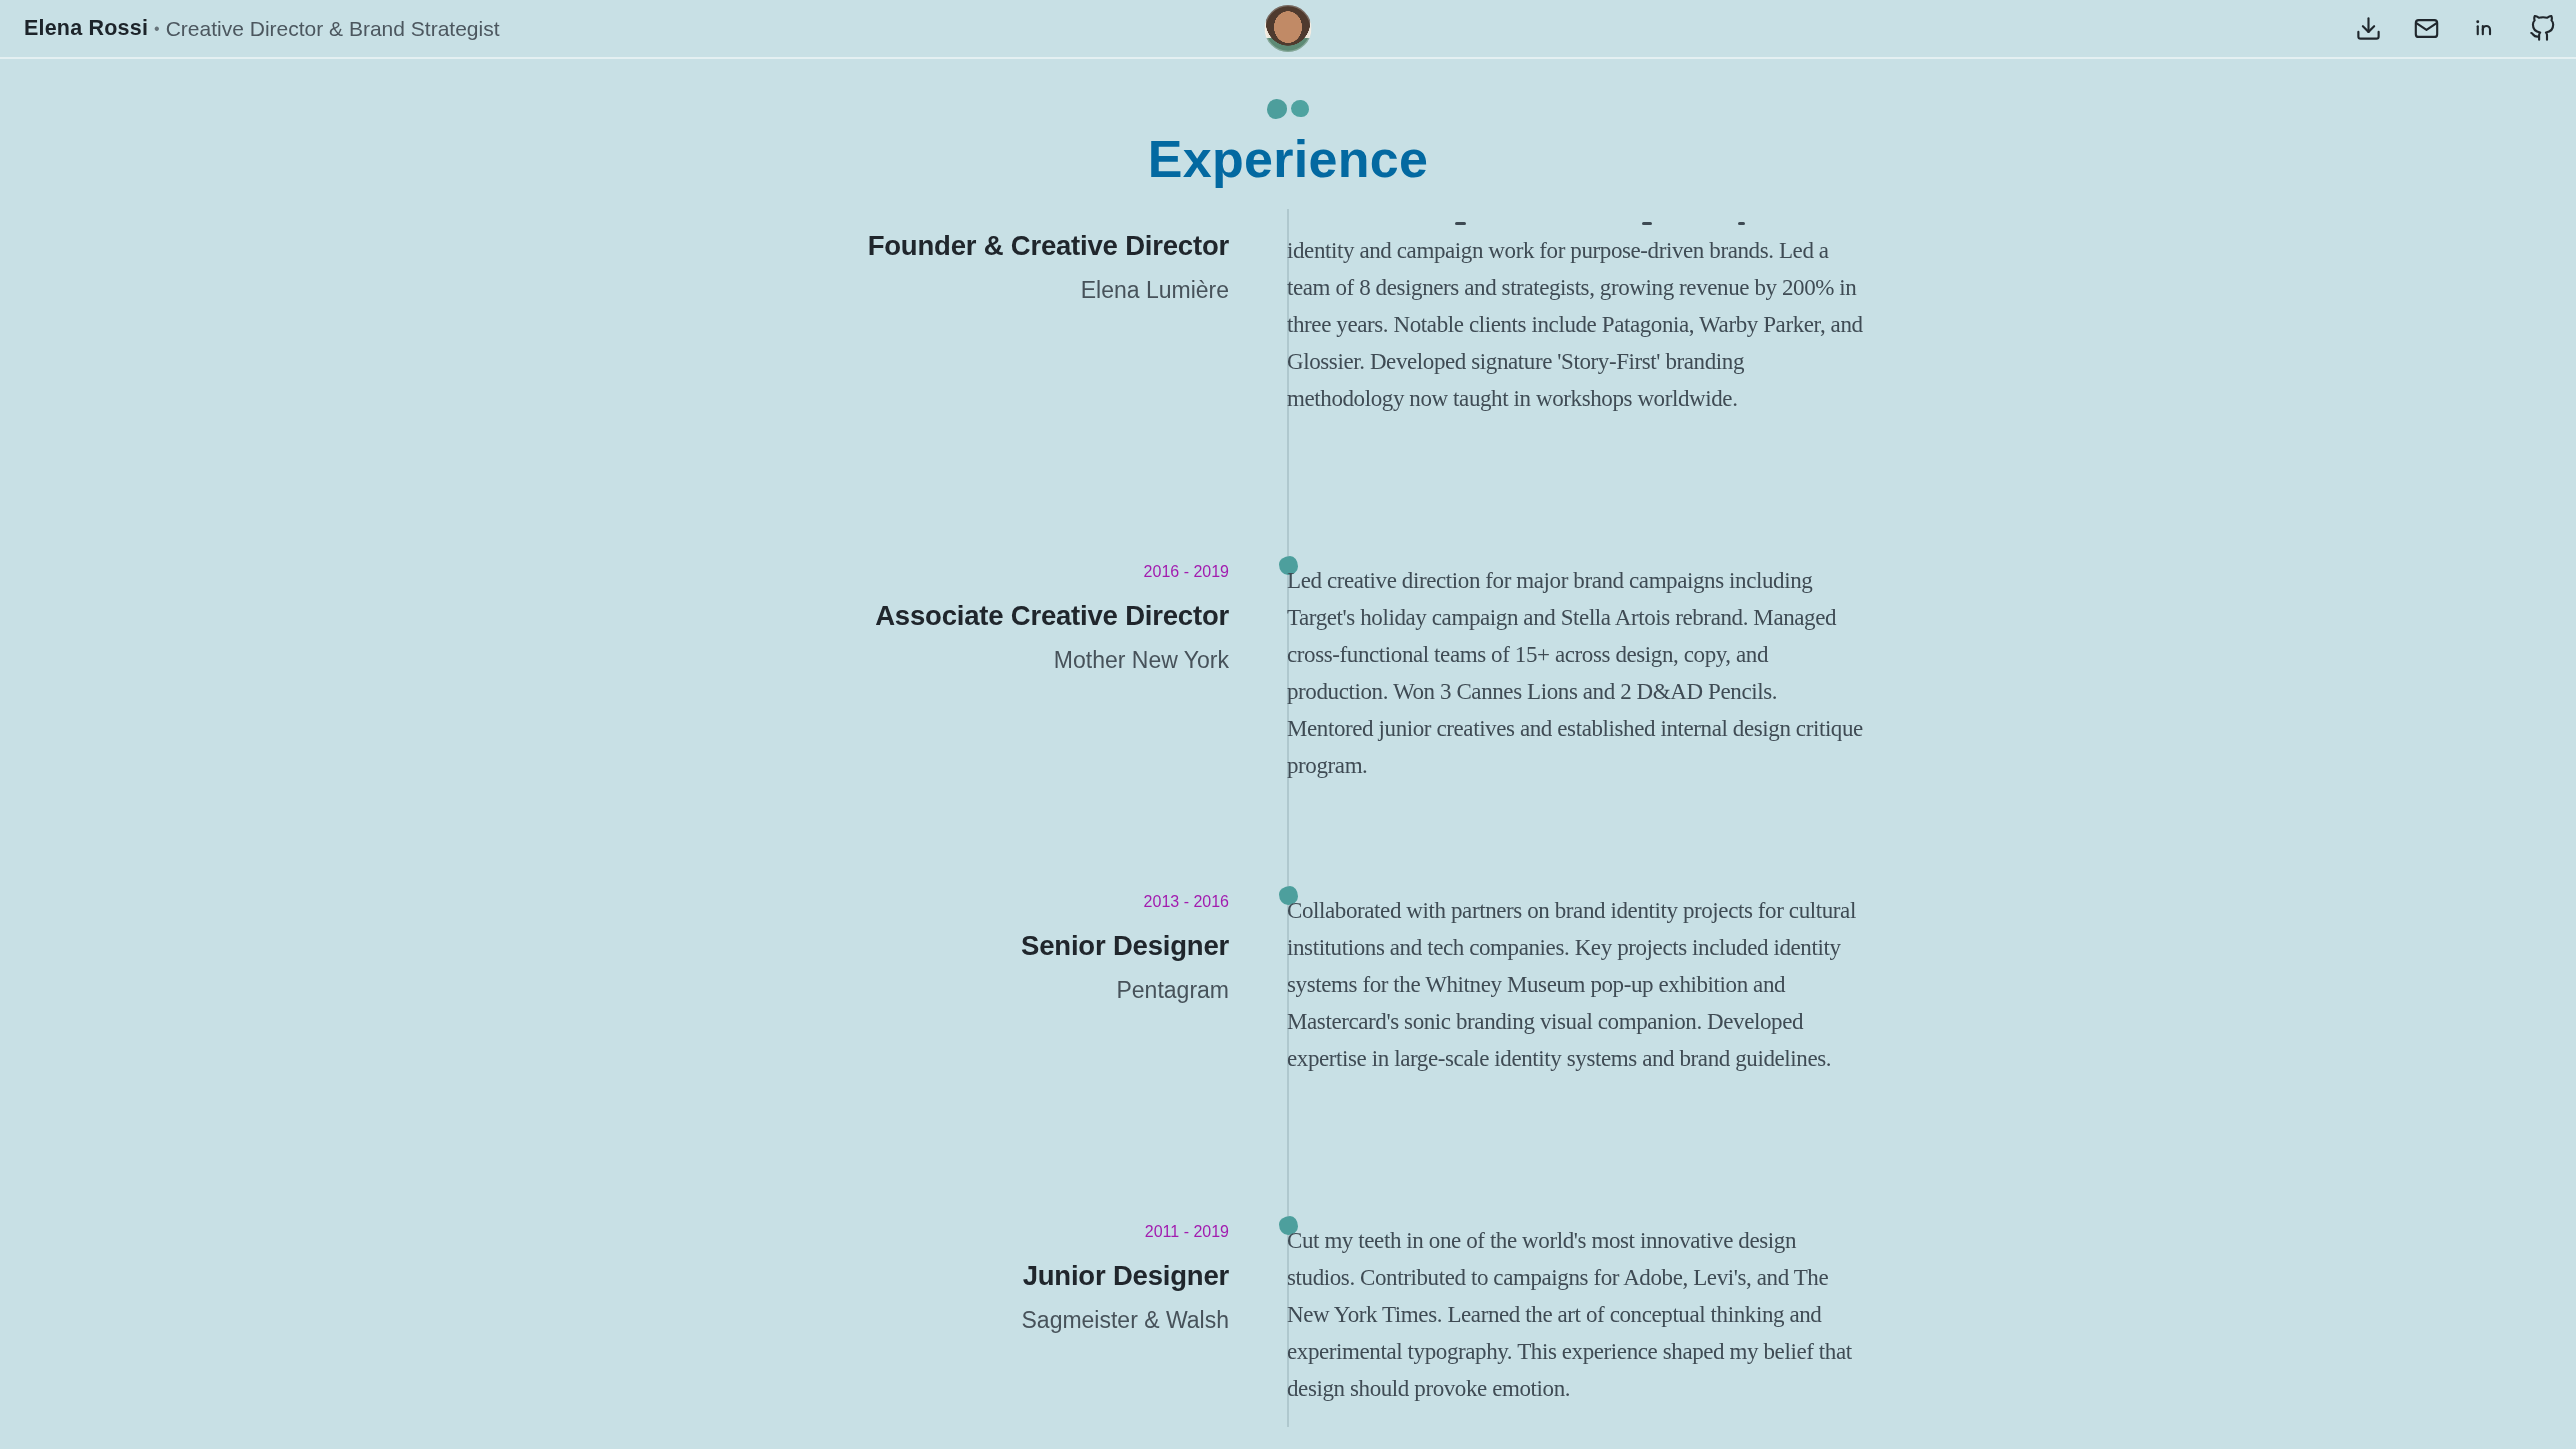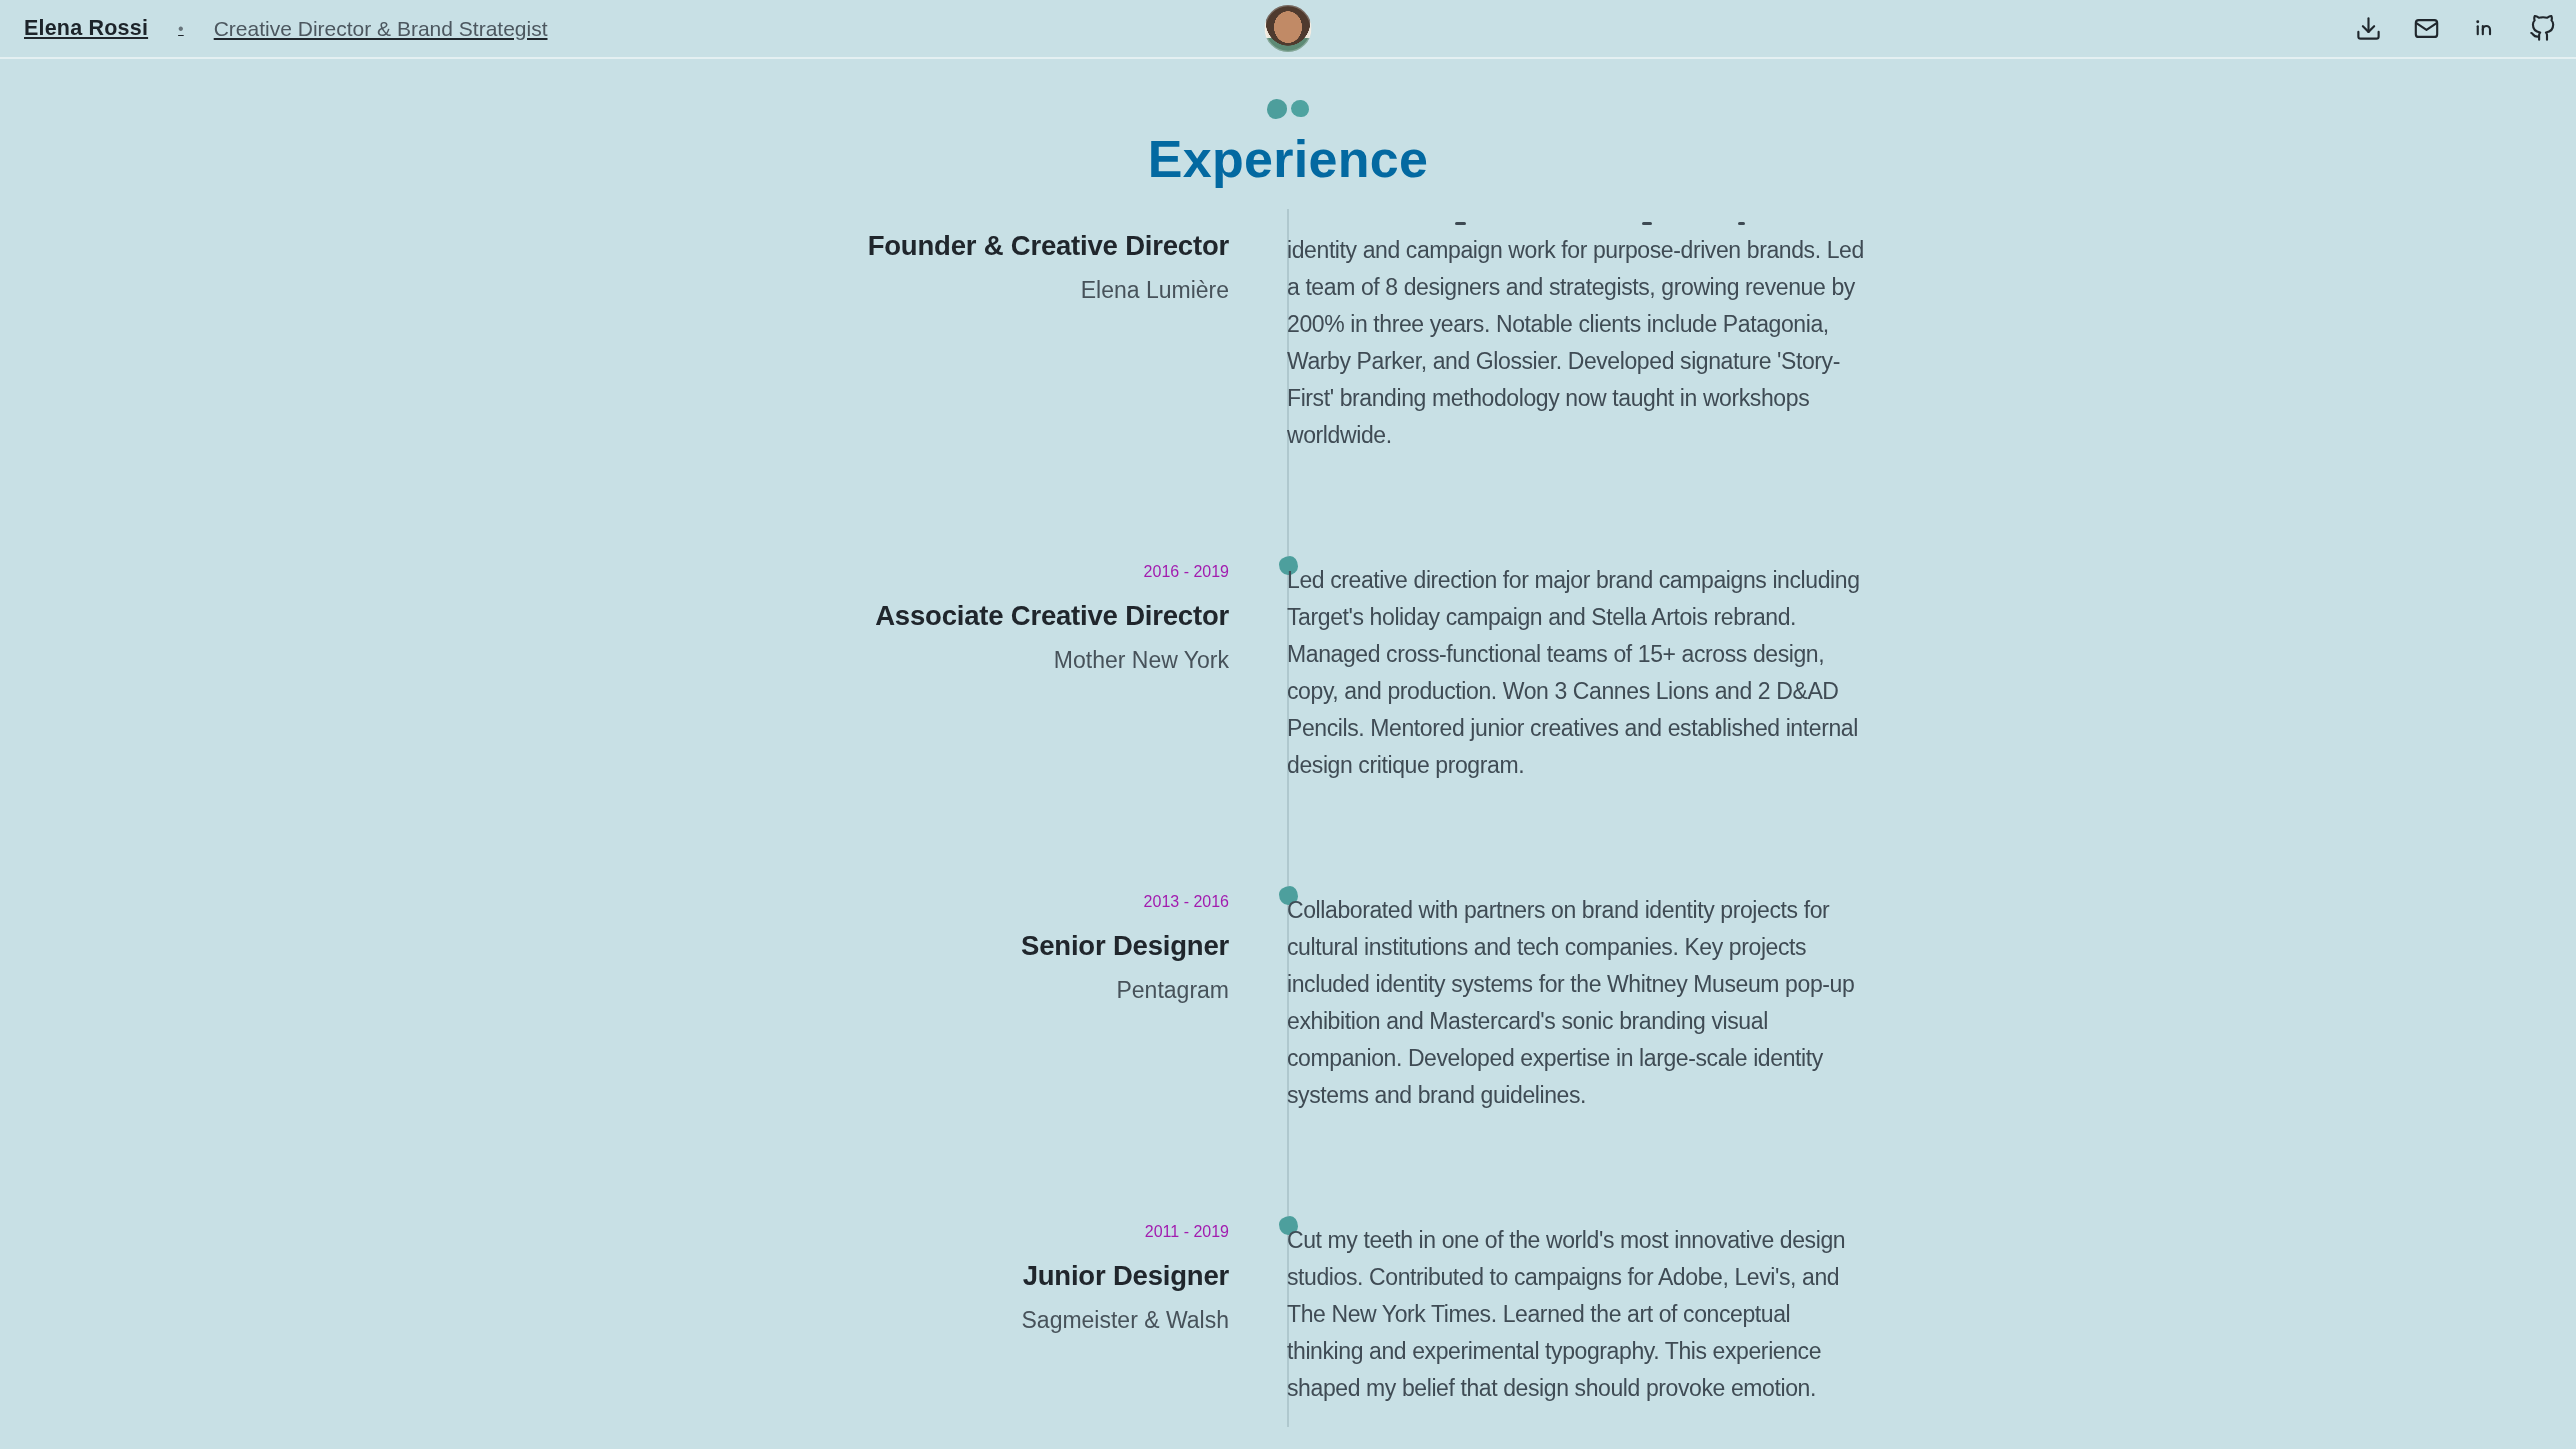--- a/index.html
+++ b/index.html
@@ -14,21 +14,21 @@
   }
 
   
   .topbar {
     position: relative;
     height: 59px;
     display: flex; align-items: center;
     padding: 0 20px 0 24px;
     border-bottom: 2px solid rgba(255,255,255,0.5);
   }
-  .brand { display: flex; align-items: center; gap: 30px; text-decoration: underline; }
+  .brand { display: flex; align-items: center; gap: 6px; }
   .brand .name { font-size: 21.5px; font-weight: 700; color: #1d242a; letter-spacing: 0.2px; cursor: pointer; }
   .brand .sep  { font-size: 16px; color: #67747b; }
   .brand .subtitle { font-size: 21px; color: #4c575f; }
 
   .avatar {
     position: absolute; left: 50%; top: 5.4px; transform: translateX(-50%);
     width: 47px; height: 47px; border-radius: 50%; overflow: hidden; cursor: pointer;
     background:
       radial-gradient(30% 34% at 50% 47%, #c18a66 0 98%, rgba(0,0,0,0) 100%),
       radial-gradient(48% 52% at 50% 35%, #4f3a2e 0 98%, rgba(0,0,0,0) 100%),
@@ -69,21 +69,21 @@
     background: #4d9f9d;
     border-radius: 58% 42% 52% 48% / 45% 55% 45% 55%;
   }
   .entry-left { text-align: right; }
   .entry-date { font-size: 16px; line-height: 27px; color: #a21caf; text-align: right; }
   .entry-title { margin: 13.4px 0 0; font-size: 27.5px; line-height: 36px; font-weight: 700; color: #20262c; letter-spacing: -0.2px; }
   .entry-first .entry-title { margin-top: 0; }
   .entry-company { margin-top: 12px; font-size: 23px; line-height: 29.5px; color: #47525a; }
   .entry-right { position: relative; padding-top: 4px; }
   .entry-desc {
-    margin: 0; font-size: 23px; line-height: 37px; color: #3f4b54; letter-spacing: -0.4px;
+    margin: 0; font-size: 23px; line-height: 37px; color: #3f4b54; letter-spacing: -0.4px; font-family: Liberation Serif, serif;
   }
   
   .clip-marks { position: absolute; top: -6px; left: 0; width: 100%; height: 4px; }
   .clip-marks i { position: absolute; top: 0; height: 3.4px; background: #3e4a53; border-radius: 2px; display: block; }
   .clip-marks i:nth-child(1) { left: 168px; width: 11.4px; }
   .clip-marks i:nth-child(2) { left: 355px; width: 10px; }
   .clip-marks i:nth-child(3) { left: 451px; width: 7.4px; }
 </style>
 </head>
 <body>

